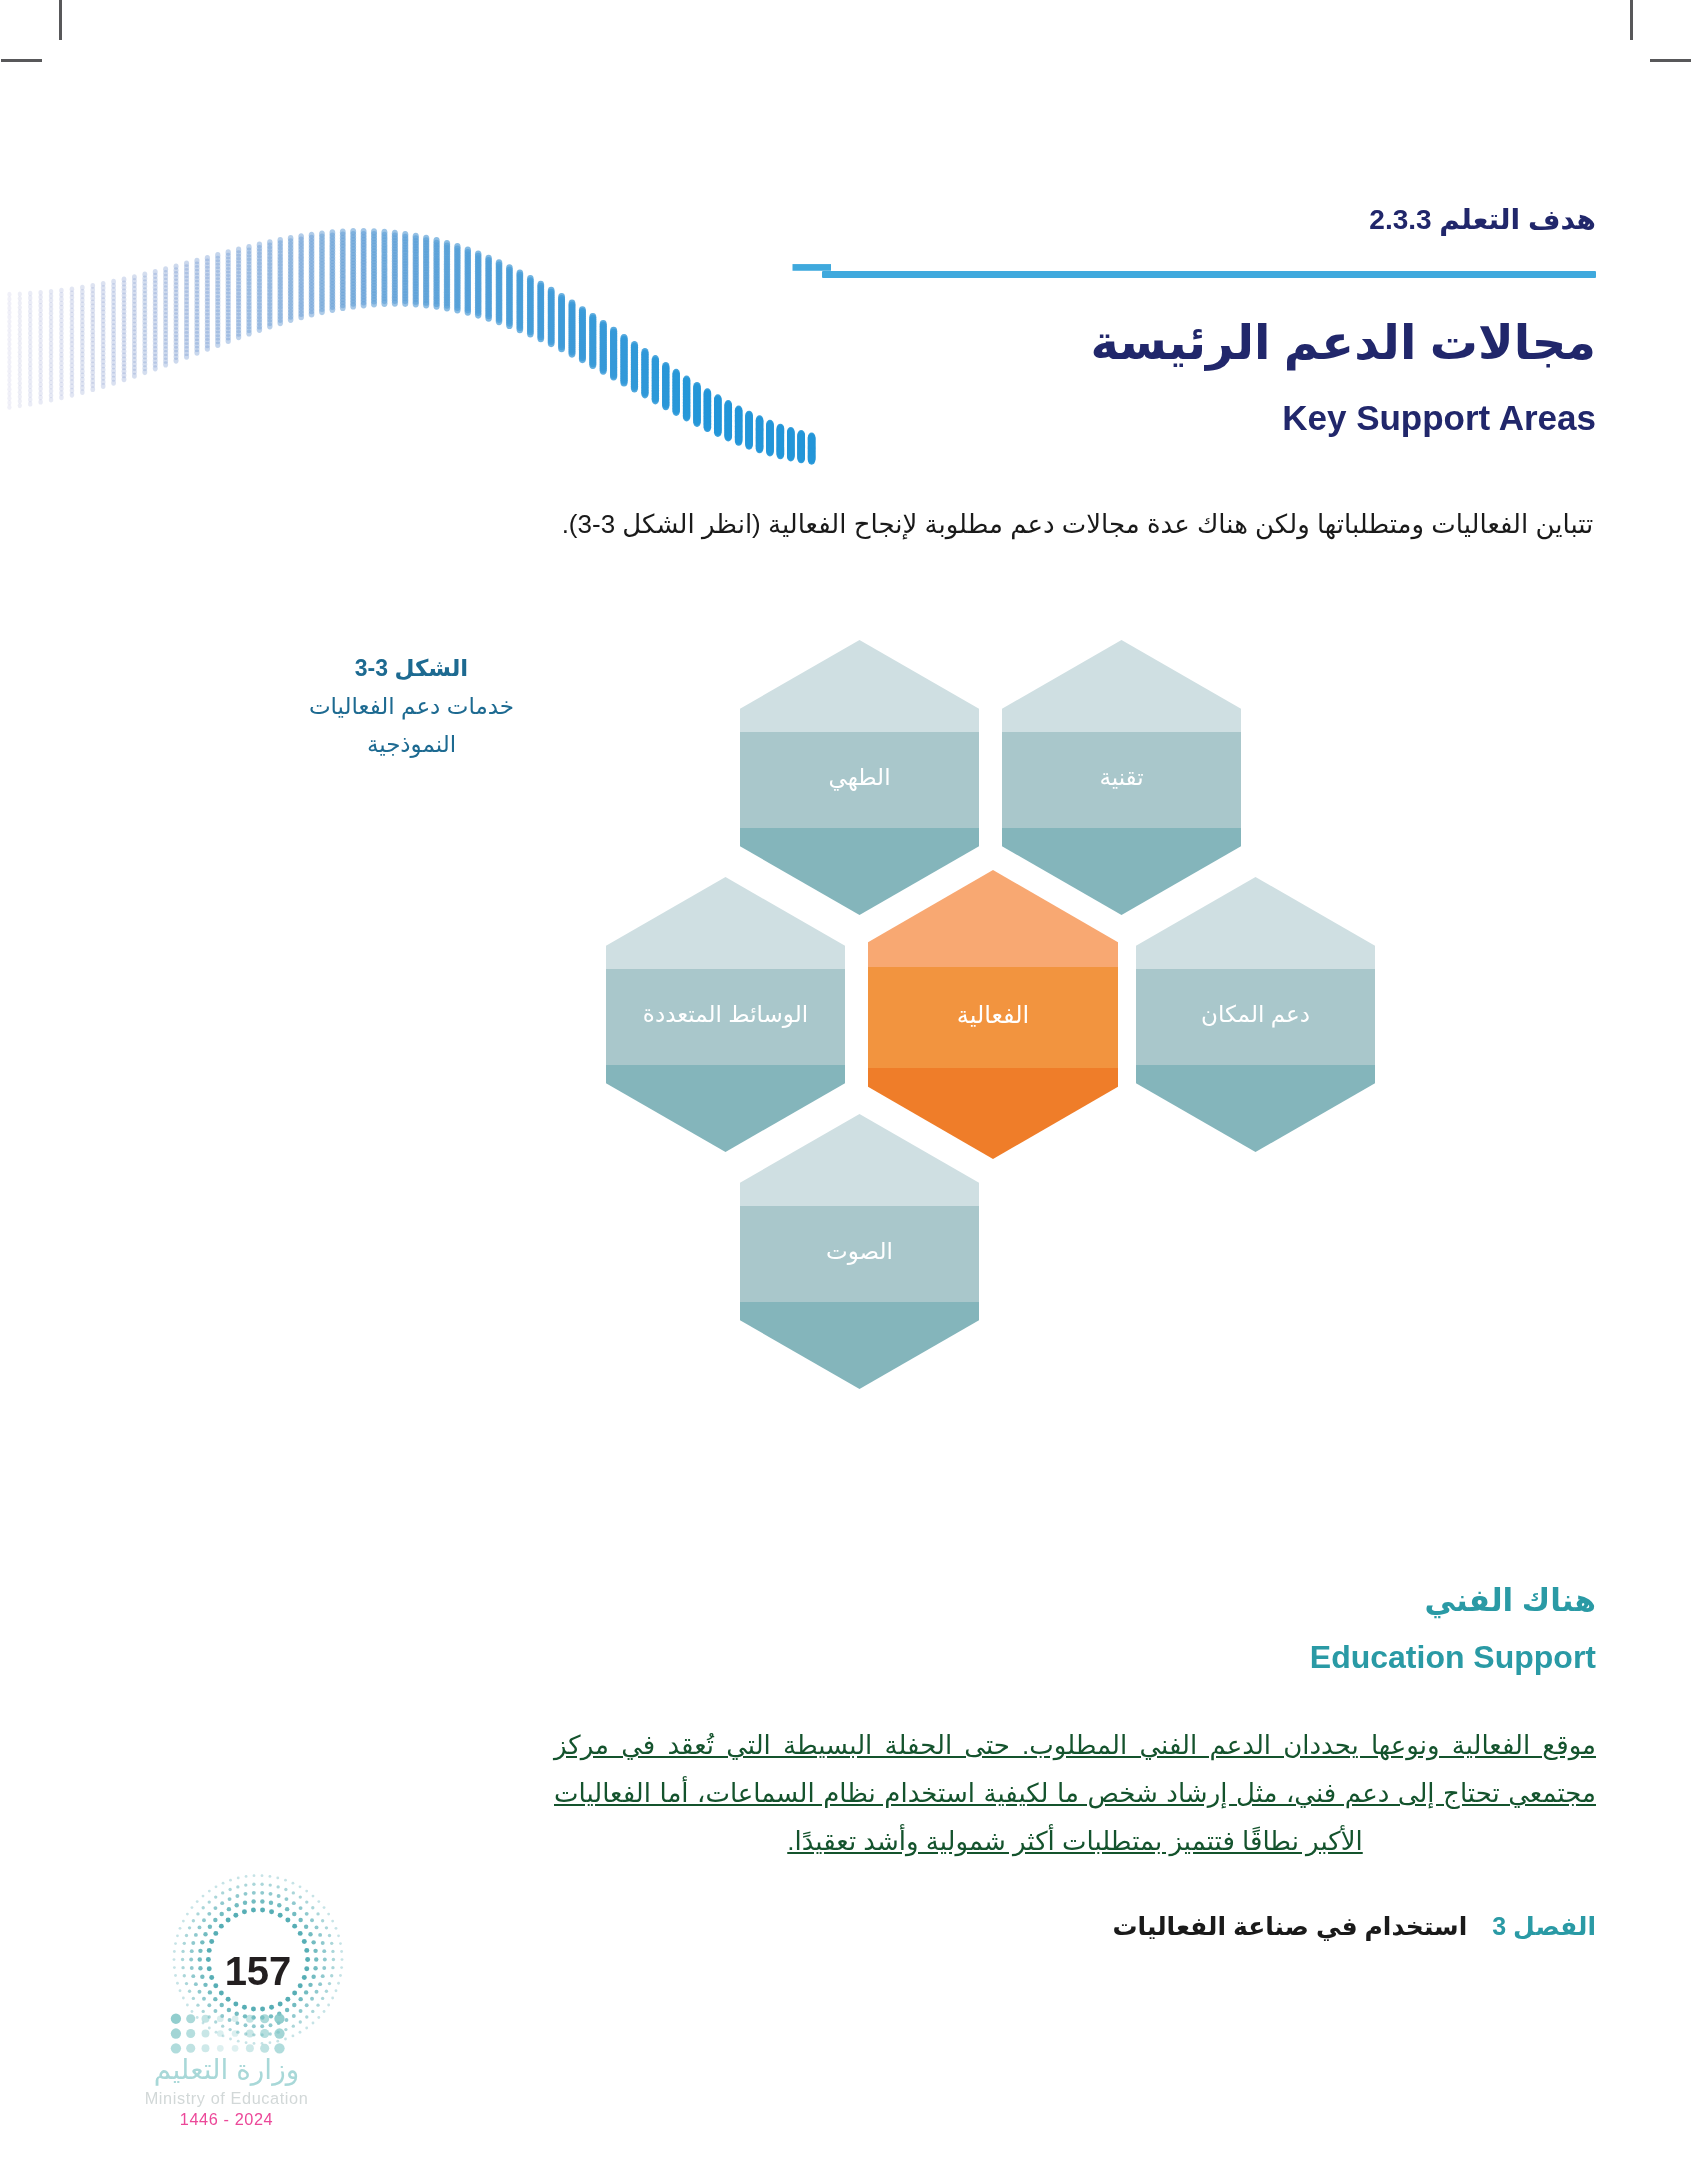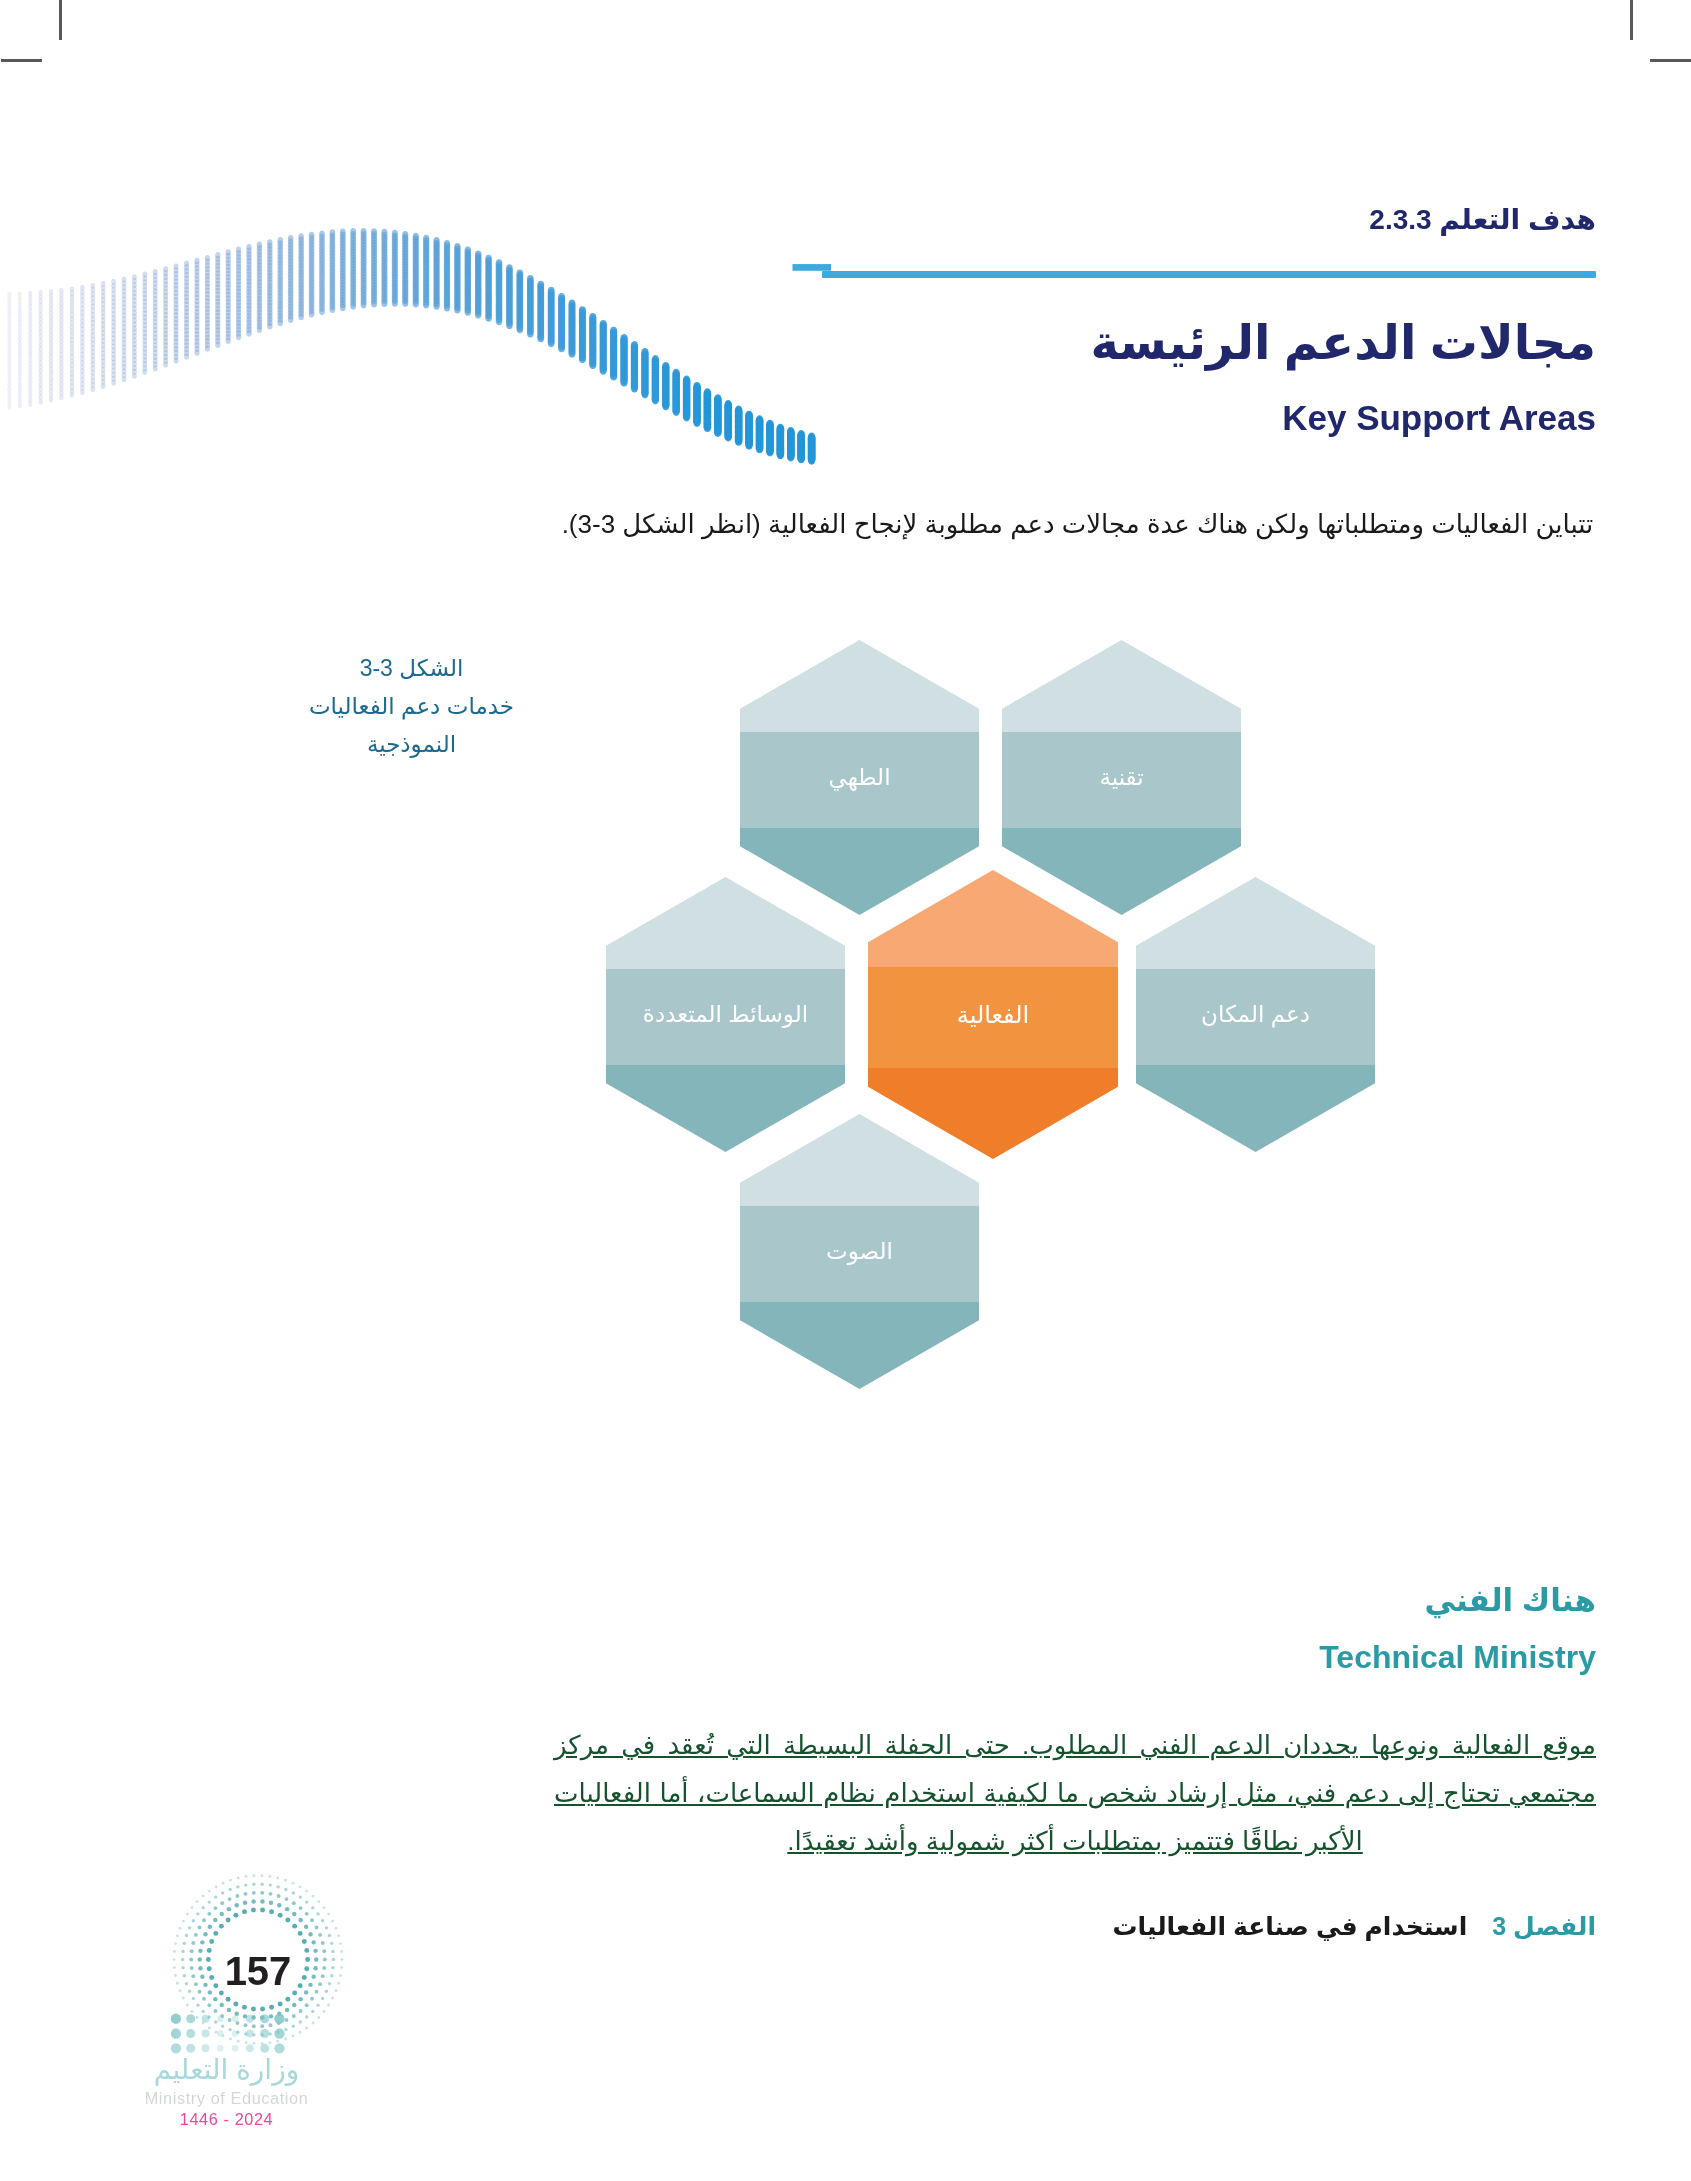--- a/index.html
+++ b/index.html
@@ -43,21 +43,21 @@
   }
 
   
   .wave{position:absolute;left:-9.6px;top:96px;width:841px;height:382px;pointer-events:none;}
 
   
   .fig-caption{
     position:absolute;left:287px;top:650px;width:249px;
     text-align:center;direction:rtl;color:#1d6a91;font-size:23px;line-height:1.65;
   }
-  .fig-caption .fc-num{font-weight:normal;display:block;}
+  .fig-caption .fc-num{font-weight:bold;display:block;}
 
   
   .hexwrap{position:absolute;left:497px;top:640px;width:860px;height:860px;}
   .hex{
     position:absolute;width:239px;height:275px;
     clip-path:polygon(50% 0%,100% 25%,100% 75%,50% 100%,0% 75%,0% 25%);
     display:flex;align-items:center;justify-content:center;
   }
   .hex .band{position:absolute;left:0;width:100%;}
   .hex .b-top{top:0;height:33.5%;}
@@ -2220,21 +2220,21 @@
       <div class="band b-top"></div>
       <div class="band b-mid"></div>
       <div class="band b-bot"></div>
       <span class="lbl">الصوت</span>
     </div>
 
 
   </div>
 
   <div class="sub-ar">هناك الفني</div>
-  <div class="sub-en">Technical Ministry</div>
+  <div class="sub-en">Education Support</div>
   <div class="body-par">موقع الفعالية ونوعها يحددان الدعم الفني المطلوب. حتى الحفلة البسيطة التي تُعقد في مركز مجتمعي تحتاج إلى دعم فني، مثل إرشاد شخص ما لكيفية استخدام نظام السماعات، أما الفعاليات الأكبر نطاقًا فتتميز بمتطلبات أكثر شمولية وأشد تعقيدًا.</div>
 
   <div class="footer-line">
     <span class="ch">الفصل 3</span><span class="sep"></span><span class="ct">استخدام في صناعة الفعاليات</span>
   </div>
 
   <div class="pagebadge">
     <svg width="210" height="210" viewBox="0 0 220 220" aria-hidden="true">
       <g id="badgedots">
           <circle cx="162.0" cy="98.0" r="2.60" fill="#3aa0a8" opacity="0.85"></circle>

